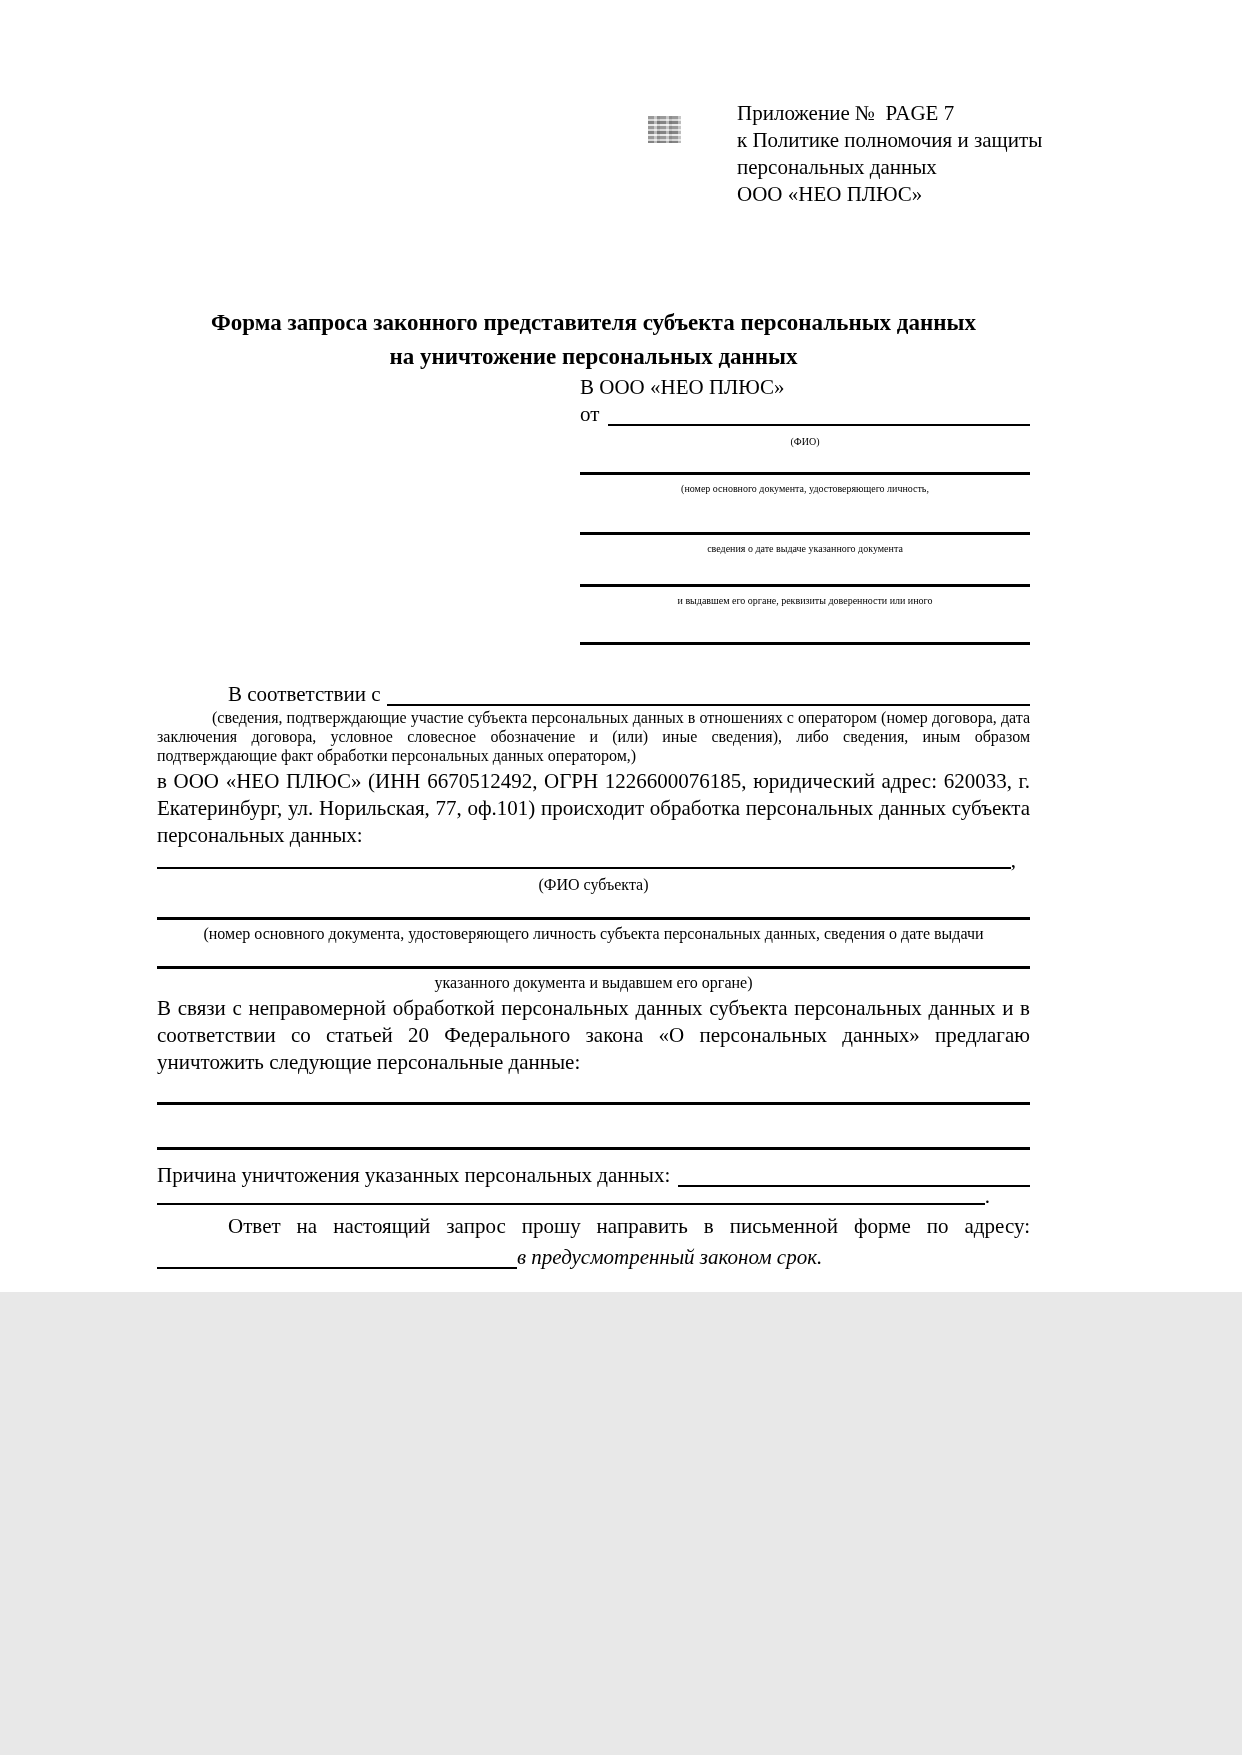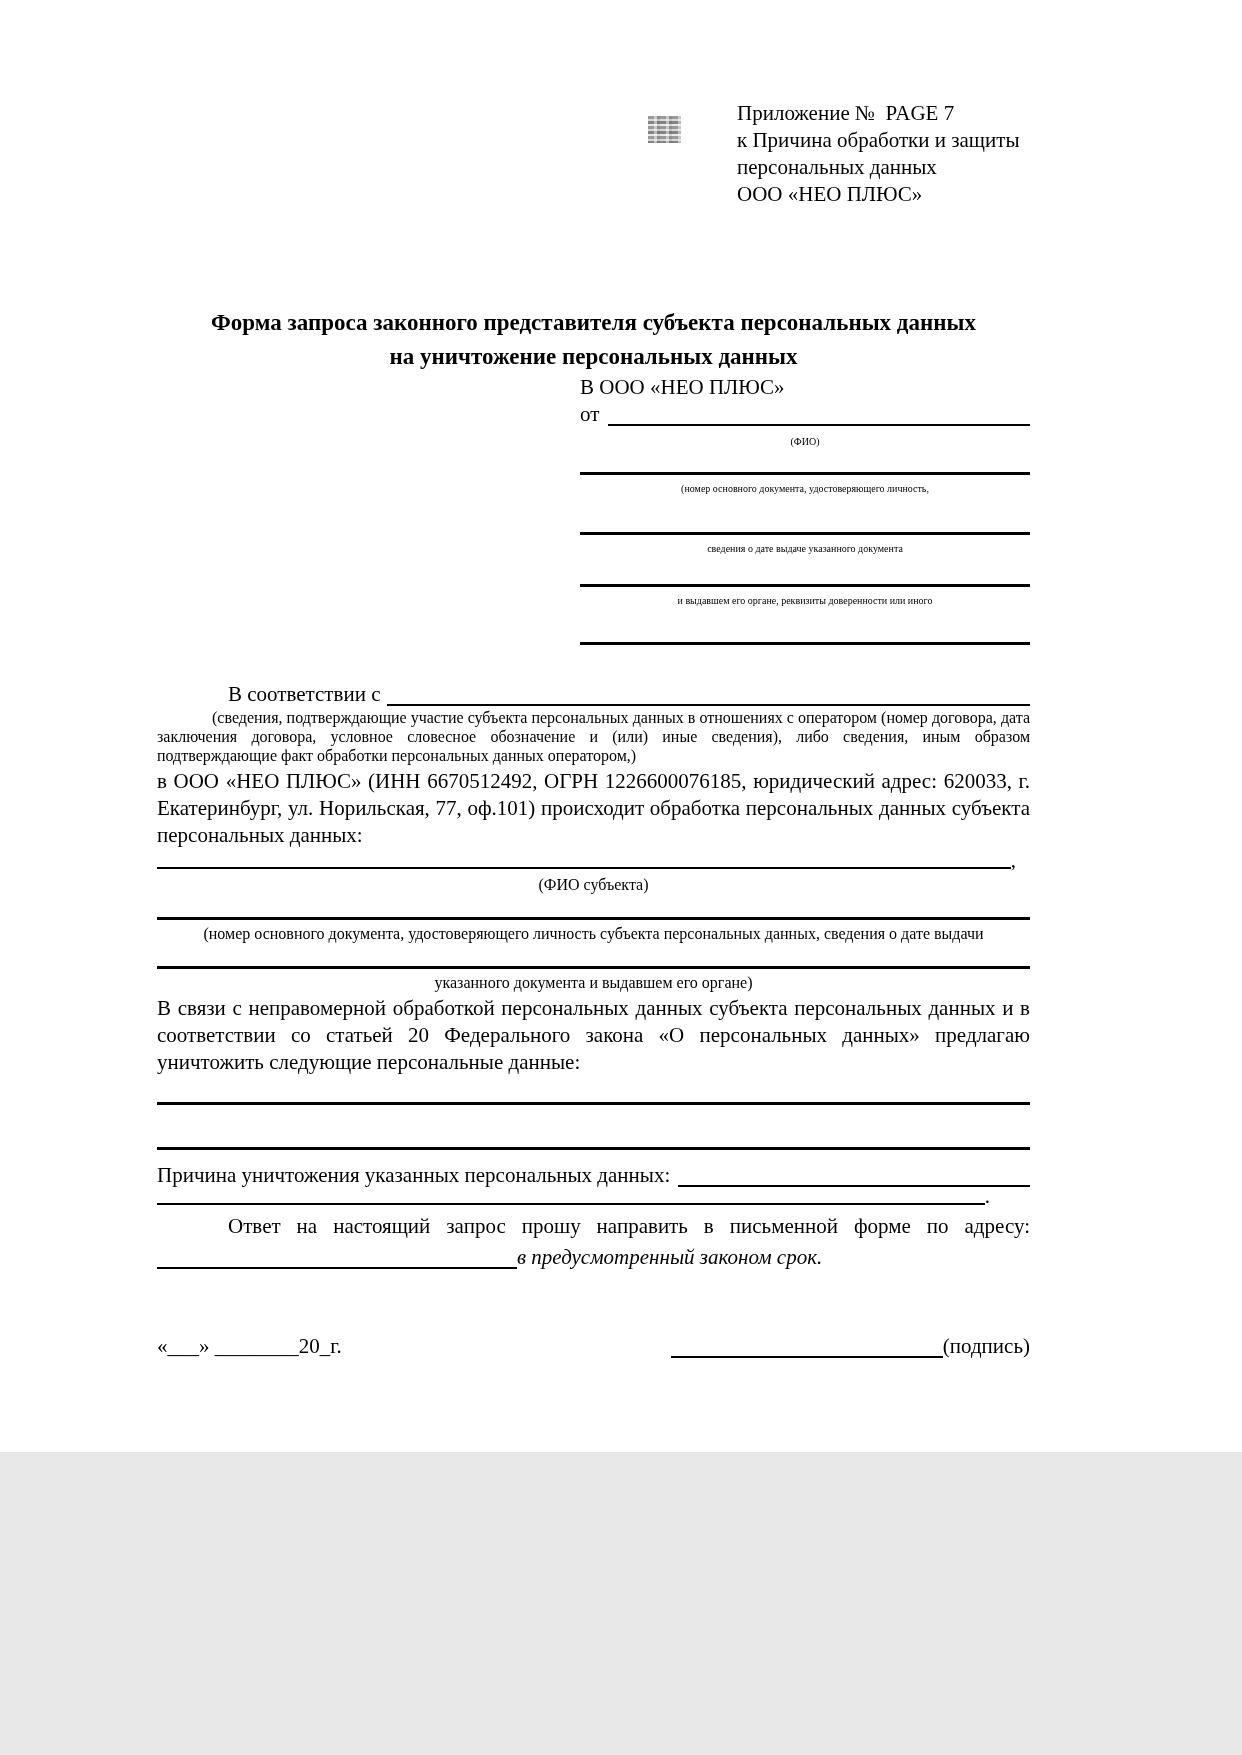--- a/index.html
+++ b/index.html
@@ -1,19 +1,19 @@
 <!DOCTYPE html>
 <html><head>
 <meta charset="utf-8">
 <style>
   html,body { margin:0; padding:0; background:#e8e8e8; }
   .page {
     position: relative;
     width: 1242px;
-    height: 1452px;
+    height: 1292px;
     margin: 0 auto;
     background: #ffffff;
     font-family: "Liberation Serif", "DejaVu Serif", serif;
     color: #000;
     overflow: hidden;
   }
   .txt { white-space: pre-wrap; }
 
   
   .header-right {
@@ -124,21 +124,21 @@
 </style>
 </head>
 <body>
 
 <div class="page">
 
   <div class="artifact"></div>
 
   <div class="header-right">
     <div class="txt">Приложение №  PAGE 7</div>
-    <div class="txt">к Причина обработки и защиты</div>
+    <div class="txt">к Политике полномочия и защиты</div>
     <div class="txt">персональных данных</div>
     <div class="txt">ООО «НЕО ПЛЮС»</div>
   </div>
 
   <div class="content">
 
     <div class="doc-title">
       <div>Форма запроса законного представителя субъекта персональных данных</div>
       <div>на уничтожение персональных данных</div>
     </div>

